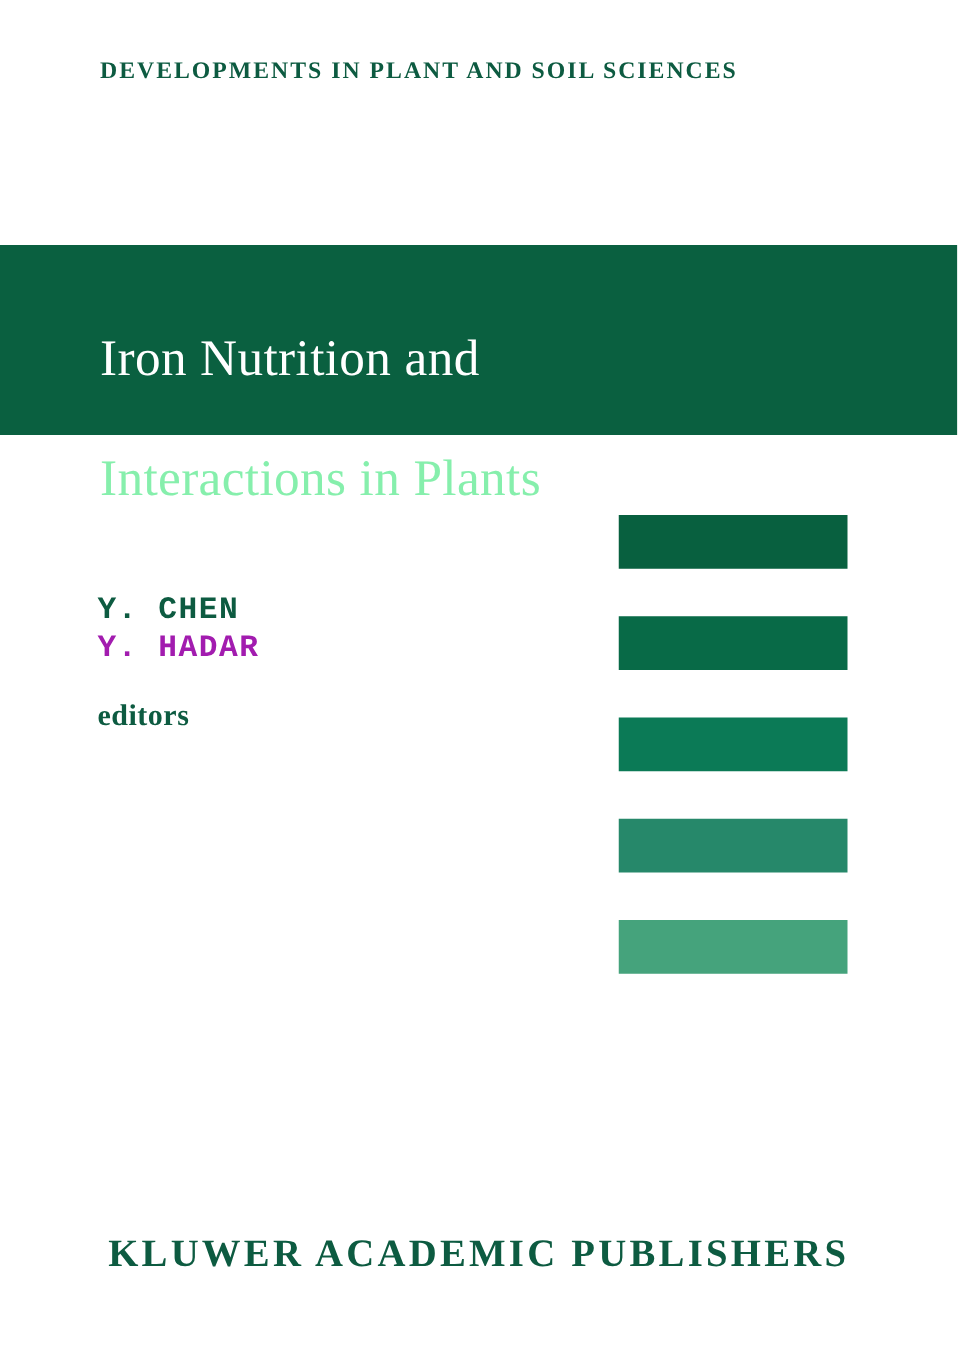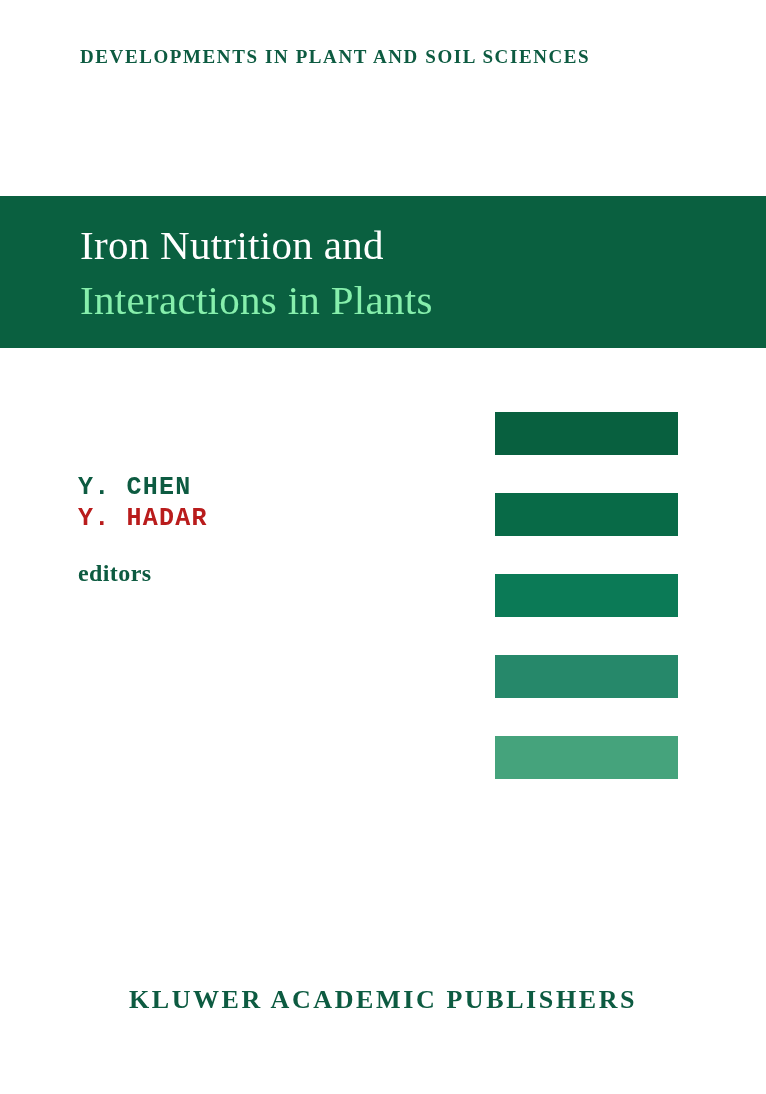--- a/index.html
+++ b/index.html
@@ -49,20 +49,21 @@
     width: 620px;
   }
   .title-line {
     color: #ffffff;
     font-family: "Liberation Serif", "DejaVu Serif", serif;
     font-weight: normal;
     font-size: 41px;
     line-height: 55px;
     letter-spacing: 0.3px;
     white-space: nowrap;
+    margin-top: 41px;
   }
 
   
   .editors {
     position: absolute;
     left: 78px;
     top: 472px;
     color: #0d5b41;
   }
   .editor-name {
@@ -99,21 +100,21 @@
 
   
   .publisher {
     position: absolute;
     left: 0;
     top: 985px;
     width: 766px;
     text-align: center;
     font-family: "Liberation Serif", "DejaVu Serif", serif;
     font-weight: bold;
-    font-size: 26px;
+    font-size: 31px;
     letter-spacing: 2.6px;
     color: #0d5b41;
     white-space: nowrap;
   }
 </style>
 </head>
 <body style="background: rgb(255, 255, 255);">
 
 <div class="cover" style="background: rgb(255, 255, 255);">
 
@@ -121,21 +122,21 @@
 
   <div class="title-band" style="background: rgb(10, 96, 64);">
     <div class="title-block">
       <div class="title-line" style="color: rgb(255, 255, 255);">Iron Nutrition and</div>
       <div class="title-line" style="color: #86efac;">Interactions in Plants</div>
     </div>
   </div>
 
   <div class="editors">
     <div class="editor-name" style="color: rgb(13, 91, 65);">Y. CHEN</div>
-    <div class="editor-name" style="color: #b91c1c;">Y. HADAR</div>
+    <div class="editor-name" style="color: #a21caf;">Y. HADAR</div>
     <div class="editors-label" style="color: rgb(13, 91, 65);">editors</div>
   </div>
 
   <div class="bar-stack">
     <div class="deco-bar" style="background: rgb(8, 96, 63);"></div>
     <div class="deco-bar" style="background: rgb(8, 106, 71);"></div>
     <div class="deco-bar" style="background: rgb(11, 122, 86);"></div>
     <div class="deco-bar" style="background: rgb(38, 136, 106);"></div>
     <div class="deco-bar" style="background: rgb(69, 163, 124);"></div>
   </div>

